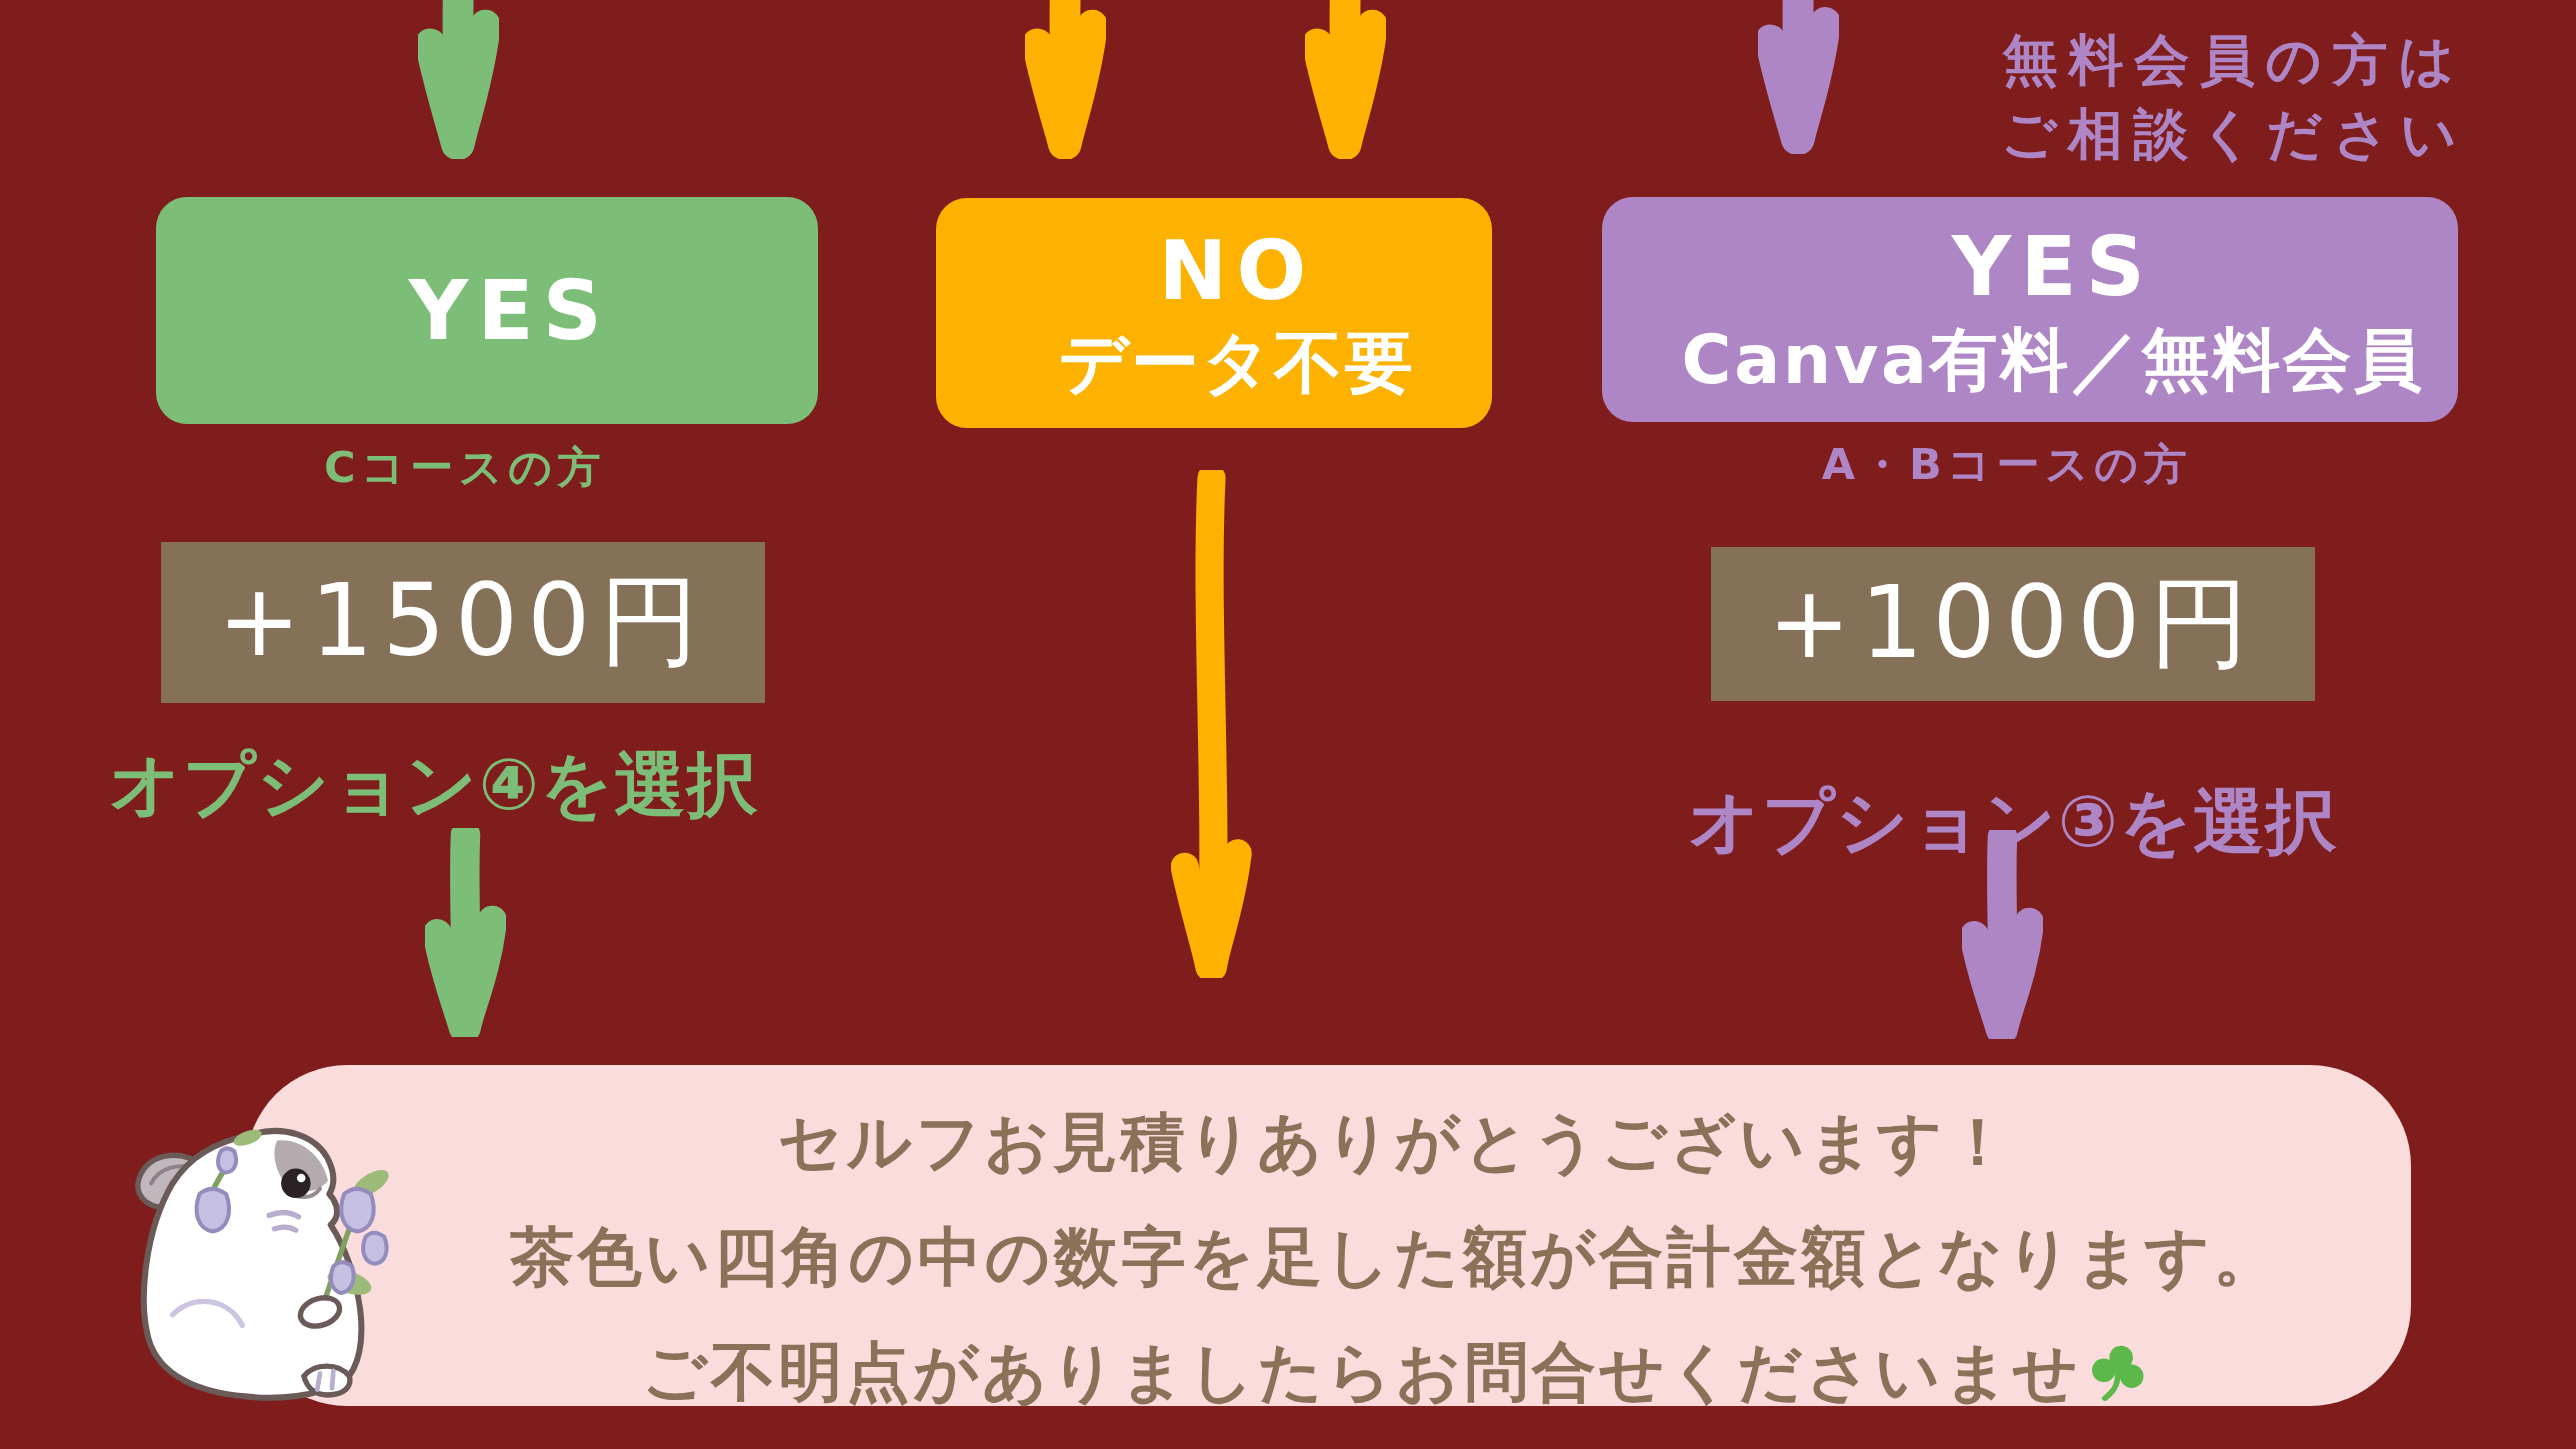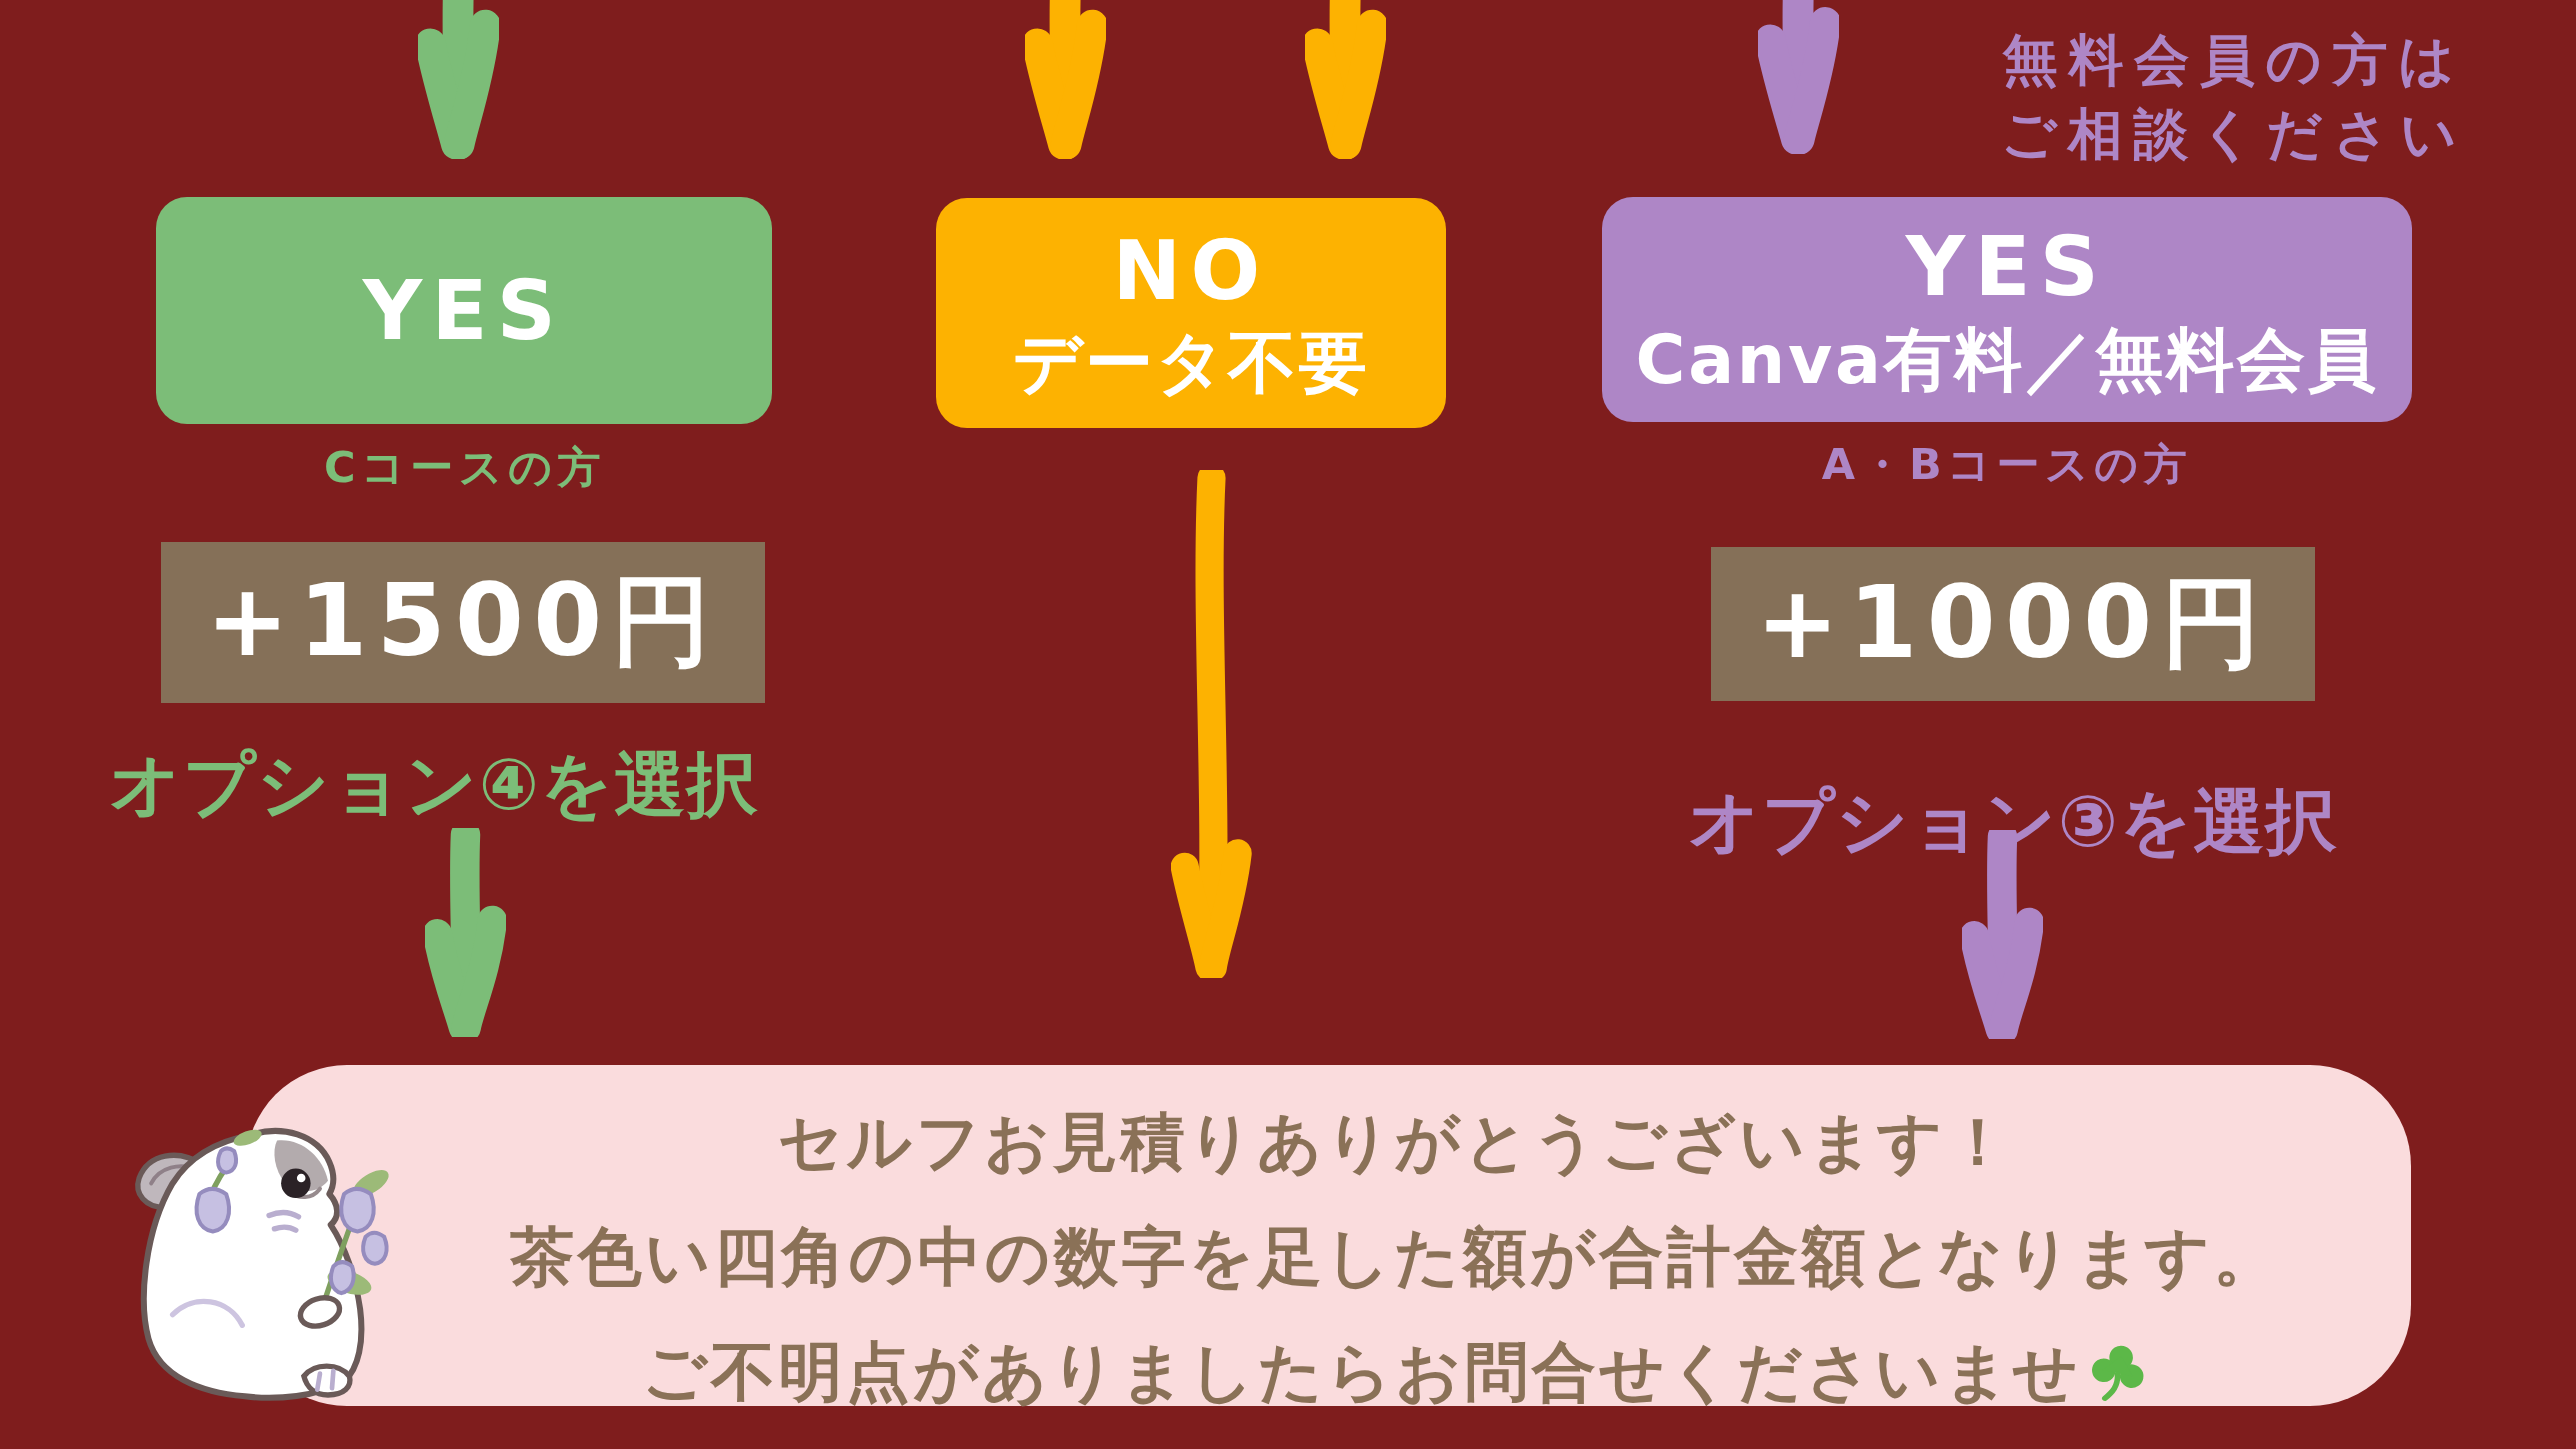--- a/index.html
+++ b/index.html
@@ -6,36 +6,36 @@
   body{font-family:"DejaVu Sans",sans-serif;}
   .stage{
     position:relative;width:2576px;height:1449px;
     background:#7f1d1d;overflow:hidden;
   }
   .abs{position:absolute;}
   
   .decision{
     border-radius:31px;color:#FFFFFF;display:flex;flex-direction:column;
     align-items:center;justify-content:center;text-align:center;
-    font-weight:bold;line-height:1.16;
+    font-weight:bold;line-height:1.16;padding-left:46px;
   }
   .decision .l1{font-size:82px;letter-spacing:9.4px;}
   .decision .l2{font-size:68px;letter-spacing:2.7px;margin-top:6.7px;}
   .decision.green{background:#7CBD78;}
   .decision.orange{background:#FDB201;}
   .decision.purple{background:#AE86C6;}
   
   .course{
     font-size:43px;font-weight:bold;text-align:center;letter-spacing:5.4px;
   }
   .course.green{color:#7CBD78;}
   .course.purple{color:#AE86C6;}
   
   .price{
-    background:#857058;color:#FFFFFF;font-weight:bold;font-size:99px;
+    background:#857058;color:#FFFFFF;font-weight:normal;font-size:99px;
     letter-spacing:9.4px;display:flex;align-items:center;justify-content:center;
     text-align:left;
   }
   
   .option{
     font-size:71px;font-weight:bold;letter-spacing:1.3px;
   }
   .option.green{color:#7CBD78;}
   .option.purple{color:#AE86C6;}
   

